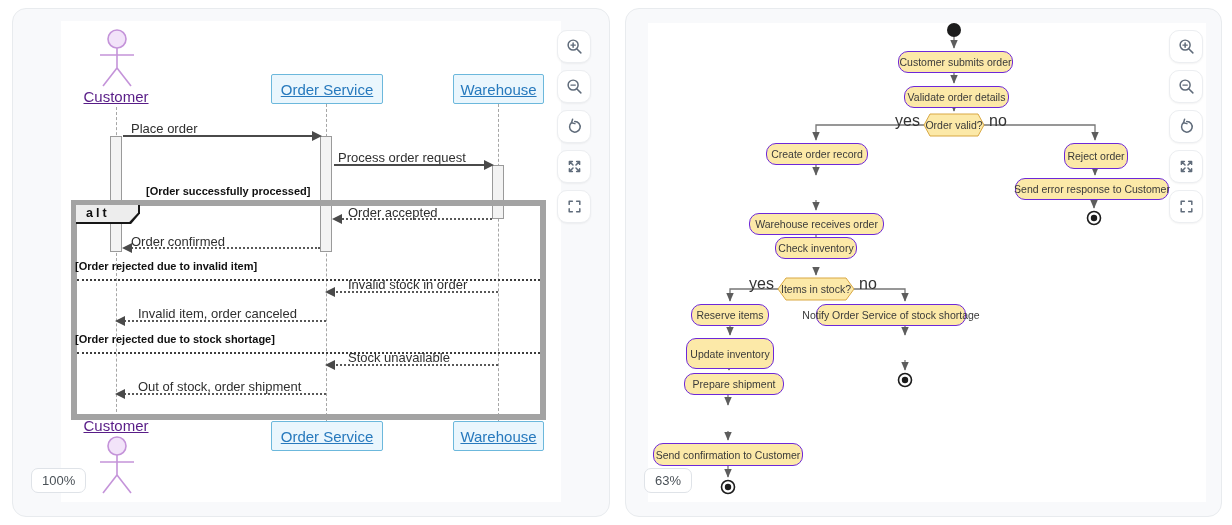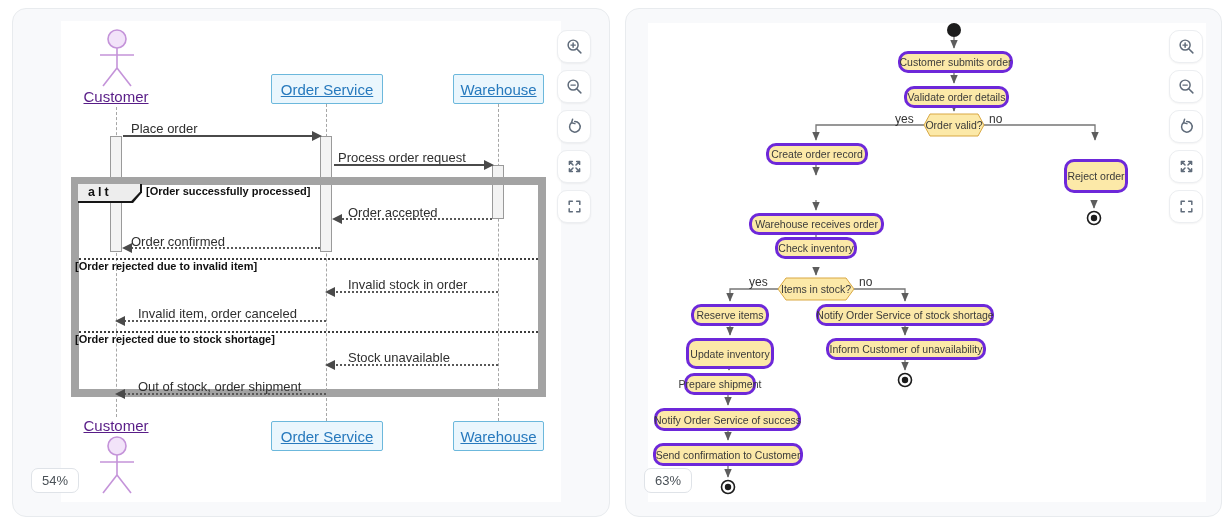--- a/index.html
+++ b/index.html
@@ -32,35 +32,35 @@
   .actor-fig circle { fill:#f2e3f9; }
 
   .mlabel { position:absolute; font-size:13px; color:#2f2f2f; white-space:nowrap; }
   .mline  { position:absolute; height:0; }
   .mline.solid  { border-top:2px solid #4a4a4a; }
   .mline.dotted { border-top:2px dotted #585858; }
   .mline::after { content:""; position:absolute; width:0; height:0; }
   .mline.to-right::after { right:-2px; top:-6px; border-left:10px solid #4a4a4a; border-top:5px solid transparent; border-bottom:5px solid transparent; }
   .mline.to-left::after  { left:-2px;  top:-6px; border-right:10px solid #4a4a4a; border-top:5px solid transparent; border-bottom:5px solid transparent; }
 
-  .alt-frame { position:absolute; left:10px; top:156px; width:475px; height:220px; border:8px solid #a3a3a3; }
+  .alt-frame { position:absolute; left:10px; top:179px; width:475px; height:220px; border:6px solid #a3a3a3; }
   .alt-div { position:absolute; left:0; width:100%; height:0; border-top:2px dotted #3d3d3d; }
   .alt-tab { position:absolute; left:-1px; top:-1px; width:64px; height:19px; }
   .alt-tab .tab-bg { position:absolute; inset:0; background:#161616; clip-path:polygon(0 0,100% 0,100% 45%,86% 100%,0 100%); }
   .alt-tab .tab-fg { position:absolute; left:0; top:0; right:2px; bottom:2px; background:#ededed; clip-path:polygon(0 0,100% 0,100% 45%,86% 100%,0 100%); }
   .alt-name { position:absolute; left:10px; top:1px; font-weight:bold; font-size:12.5px; letter-spacing:3px; color:#111; }
   .guard { position:absolute; font-weight:bold; font-size:11px; color:#101010; white-space:nowrap; }
 
   
   .edge-layer { position:absolute; left:0; top:0; z-index:1; }
-  .anode { position:absolute; z-index:2; background:#fce9a8; border:3px solid #6d28d9; border-radius:10px;
+  .anode { position:absolute; z-index:2; background:#fce9a8; border:1px solid #6d28d9; border-radius:10px;
            display:flex; align-items:center; justify-content:center; font-size:10.5px; color:#3a3a3a; white-space:nowrap; }
   .dlabel { position:absolute; z-index:2; display:flex; align-items:center; justify-content:center;
             font-size:10.5px; color:#3a3a3a; white-space:nowrap; }
-  .branch { position:absolute; z-index:2; font-size:12px; color:#333; white-space:nowrap; }
+  .branch { position:absolute; z-index:2; font-size:16px; color:#333; white-space:nowrap; }
 </style>
 </head>
 <body>
 
 <div class="stage">
 
   <section class="panel" id="panel-left">
     <div class="canvas" id="seq-canvas">
 
       <div class="lifeline" style="left:55px;top:86px;height:310px"></div>
@@ -163,21 +163,21 @@
         <svg width="17" height="17" viewBox="0 0 16 16">
             <path d="M6.6,6.6 L3.4,3.4 M3.2,6 V3.2 H6 M9.4,6.6 L12.6,3.4 M10,3.2 h2.8 V6 M6.6,9.4 L3.4,12.6 M3.2,10 v2.8 H6 M9.4,9.4 L12.6,12.6 M10,12.8 h2.8 V10"></path>
           </svg>
       </button>
       <button class="ctrl-btn">
         <svg width="17" height="17" viewBox="0 0 16 16">
             <path d="M3,6 V3 H6 M10,3 h3 V6 M13,10 v3 H10 M6,13 H3 V10"></path>
           </svg>
       </button>
     </div>
-    <div class="zoom-badge">54%</div>
+    <div class="zoom-badge">100%</div>
   </section>
 
   <section class="panel" id="panel-right">
     <div class="canvas" id="act-canvas">
 
       <svg class="edge-layer" width="558" height="479" viewBox="0 0 558 479">
         <defs>
           <marker id="ah" markerWidth="9" markerHeight="8" refX="6.5" refY="3" orient="auto">
             <path d="M0,0 L7,3 L0,6 z" fill="#5d5d5d"></path>
           </marker>
@@ -223,34 +223,33 @@
         </g>
       </svg>
 
       <div class="anode" style="left:250px;top:28px;width:115px;height:22px">Customer submits order</div>
       <div class="anode" style="left:256px;top:63px;width:105px;height:22px">Validate order details</div>
       <div class="dlabel" style="left:276px;top:91px;width:60px;height:22px">Order valid?</div>
       <div class="branch" style="left:247px;top:89px">yes</div>
       <div class="branch" style="left:341px;top:89px">no</div>
 
       <div class="anode" style="left:118px;top:120px;width:102px;height:22px">Create order record</div>
-      <div class="anode" style="left:416px;top:136px;width:64px;height:34px">Reject order</div>
+      <div class="anode" style="left:416px;top:120px;width:64px;height:26px">Reject order</div>
+      <div class="anode" style="left:367px;top:155px;width:154px;height:22px">Send error response to Customer</div>
       <div class="anode" style="left:101px;top:190px;width:135px;height:22px">Warehouse receives order</div>
       <div class="anode" style="left:127px;top:214px;width:82px;height:22px">Check inventory</div>
 
       <div class="dlabel" style="left:130px;top:255px;width:76px;height:22px">Items in stock?</div>
       <div class="branch" style="left:101px;top:252px">yes</div>
       <div class="branch" style="left:211px;top:252px">no</div>
 
       <div class="anode" style="left:43px;top:281px;width:78px;height:22px">Reserve items</div>
-      <div class="anode" style="left:168px;top:281px;width:178px;height:22px">Notify Order Service of stock shortage</div>
+      <div class="anode" style="left:168px;top:281px;width:150px;height:22px">Notify Order Service of stock shortage</div>
       <div class="anode" style="left:38px;top:315px;width:88px;height:31px">Update inventory</div>
-      <div class="anode" style="left:178px;top:315px;width:160px;height:22px">Inform Customer of unavailability</div>
-      <div class="anode" style="left:36px;top:350px;width:72px;height:22px">Prepare shipment</div>
-      <div class="anode" style="left:6px;top:385px;width:147px;height:23px">Notify Order Service of success</div>
+      <div class="anode" style="left:36px;top:350px;width:100px;height:22px">Prepare shipment</div>
       <div class="anode" style="left:5px;top:420px;width:150px;height:23px">Send confirmation to Customer</div>
     </div>
 
     <div class="controls">
       <button class="ctrl-btn">
         <svg width="17" height="17" viewBox="0 0 16 16">
             <circle cx="6.7" cy="6.7" r="4.7"></circle>
             <line x1="10.3" y1="10.3" x2="14" y2="14"></line>
             <line x1="4.7" y1="6.7" x2="8.7" y2="6.7"></line>
             <line x1="6.7" y1="4.7" x2="6.7" y2="8.7"></line>

